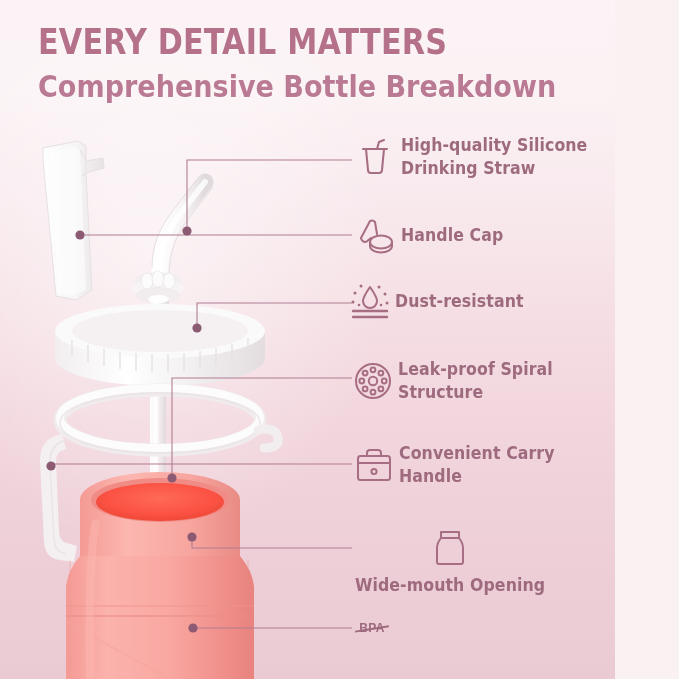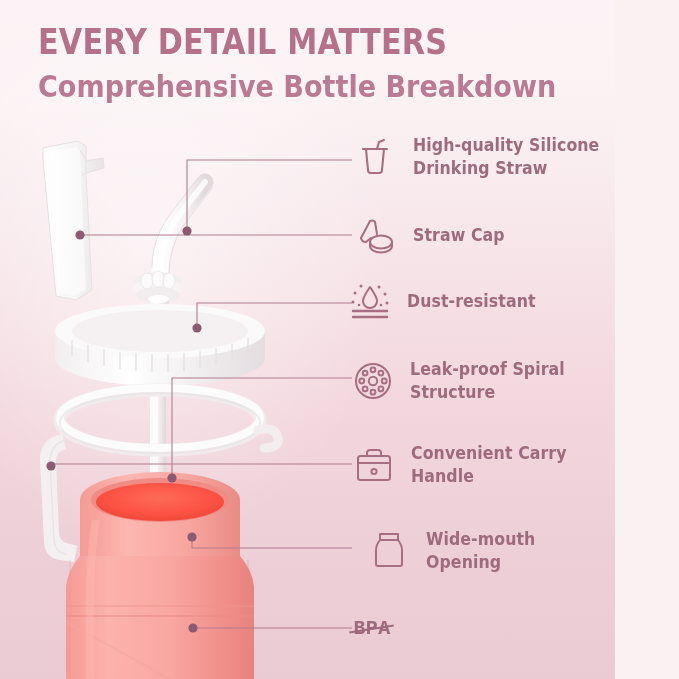--- a/index.html
+++ b/index.html
@@ -38,31 +38,31 @@
   }
   .h2{
     margin-top:8px;
     font-size:31px;line-height:1.1;font-weight:bold;color:#bb7a93;
     font-family:"DejaVu Sans Condensed","Liberation Sans", sans-serif;
     transform:scaleX(.97);transform-origin:left center;
     text-shadow:0 1px 0 rgba(255,255,255,.6);
   }
 
   
-  .feat{position:absolute;display:flex;align-items:center;gap:16px;}
+  .feat{position:absolute;display:flex;align-items:center;gap:4px;}
   .ficon{width:42px;height:42px;flex:0 0 42px;display:flex;align-items:center;justify-content:center;}
   .ficon svg{display:block;overflow:visible;}
   .flabel{
     font-size:17.5px;font-weight:bold;color:#9e6a7e;
     line-height:1.33;letter-spacing:.1px;white-space:pre-line;
     font-family:"DejaVu Sans Condensed","Liberation Sans", sans-serif;
   }
   .bpa-mark{
-    position:relative;font-size:20px;font-weight:bold;color:#9e6a7e;
-    letter-spacing:.4px;font-family:Liberation Mono, monospace;
+    position:relative;font-size:12px;font-weight:bold;color:#9e6a7e;
+    letter-spacing:.4px;font-family:Liberation Sans, sans-serif;
   }
   .bpa-mark::after{
     content:"";position:absolute;left:-4px;right:-4px;top:52%;height:2px;
     background:#9e6a7e;transform:rotate(-9deg);
   }
 
   
   #leaders{position:absolute;left:0;top:0;width:679px;height:679px;pointer-events:none;}
 
   
@@ -238,21 +238,21 @@
 
   <div class="feat" style="left:355px;top:215px;">
     <span class="ficon">
       <svg width="38" height="36" viewBox="0 0 38 36" fill="none" stroke="#a76e83" stroke-width="2" stroke-linecap="round" stroke-linejoin="round">
         <path d="M4 20 L13 3 a4 4 0 0 1 5 1 L20 16"></path>
         <path d="M4 20 a5 5 0 0 0 5 4 L14 20"></path>
         <ellipse cx="24" cy="24" rx="11" ry="6.5"></ellipse>
         <path d="M13 24 v4 a11 6.5 0 0 0 22 0 v-4"></path>
       </svg>
     </span>
-    <span class="flabel">Straw Cap</span>
+    <span class="flabel">Handle Cap</span>
   </div>
 
   <div class="feat" style="left:349px;top:281px;justify-content:space-between;">
     <span class="ficon">
       <svg width="44" height="42" viewBox="0 0 44 42" fill="none" stroke="#a76e83" stroke-width="2" stroke-linecap="round" stroke-linejoin="round">
         <path d="M22 6 C18 12 15 16 15 20 a7 7 0 0 0 14 0 C29 16 26 12 22 6 Z"></path>
         <line x1="5" y1="30" x2="39" y2="30" stroke-width="2.4"></line>
         <line x1="5" y1="36" x2="39" y2="36" stroke-width="2.4"></line>
         <g fill="#a76e83" stroke="none">
           <circle cx="7" cy="12" r="1.5"></circle>
@@ -294,21 +294,21 @@
       <svg width="40" height="36" viewBox="0 0 40 36" fill="none" stroke="#a76e83" stroke-width="2" stroke-linejoin="round">
         <path d="M13 9 V6 a3 3 0 0 1 3 -3 h8 a3 3 0 0 1 3 3 V9"></path>
         <rect x="4" y="9" width="32" height="24" rx="2.5"></rect>
         <line x1="4" y1="16" x2="36" y2="16"></line>
         <circle cx="20" cy="24.5" r="2.6"></circle>
       </svg>
     </span>
     <span class="flabel">Convenient Carry Handle</span>
   </div>
 
-  <div class="feat" style="left:368px;top:528px;">
+  <div class="feat" style="left:355px;top:528px;flex-direction:column;">
     <span class="ficon">
       <svg width="34" height="40" viewBox="0 0 34 40" fill="none" stroke="#a76e83" stroke-width="2" stroke-linejoin="round" stroke-linecap="round">
         <path d="M8 3 h18 v6 h-18 Z"></path>
         <path d="M8 9 q-4 5 -4 10 v14 a2 2 0 0 0 2 2 h22 a2 2 0 0 0 2 -2 V19 q0 -5 -4 -10"></path>
       </svg>
     </span>
     <span class="flabel">Wide-mouth Opening</span>
   </div>
 
   <div class="feat" style="left:351px;top:607px;">

